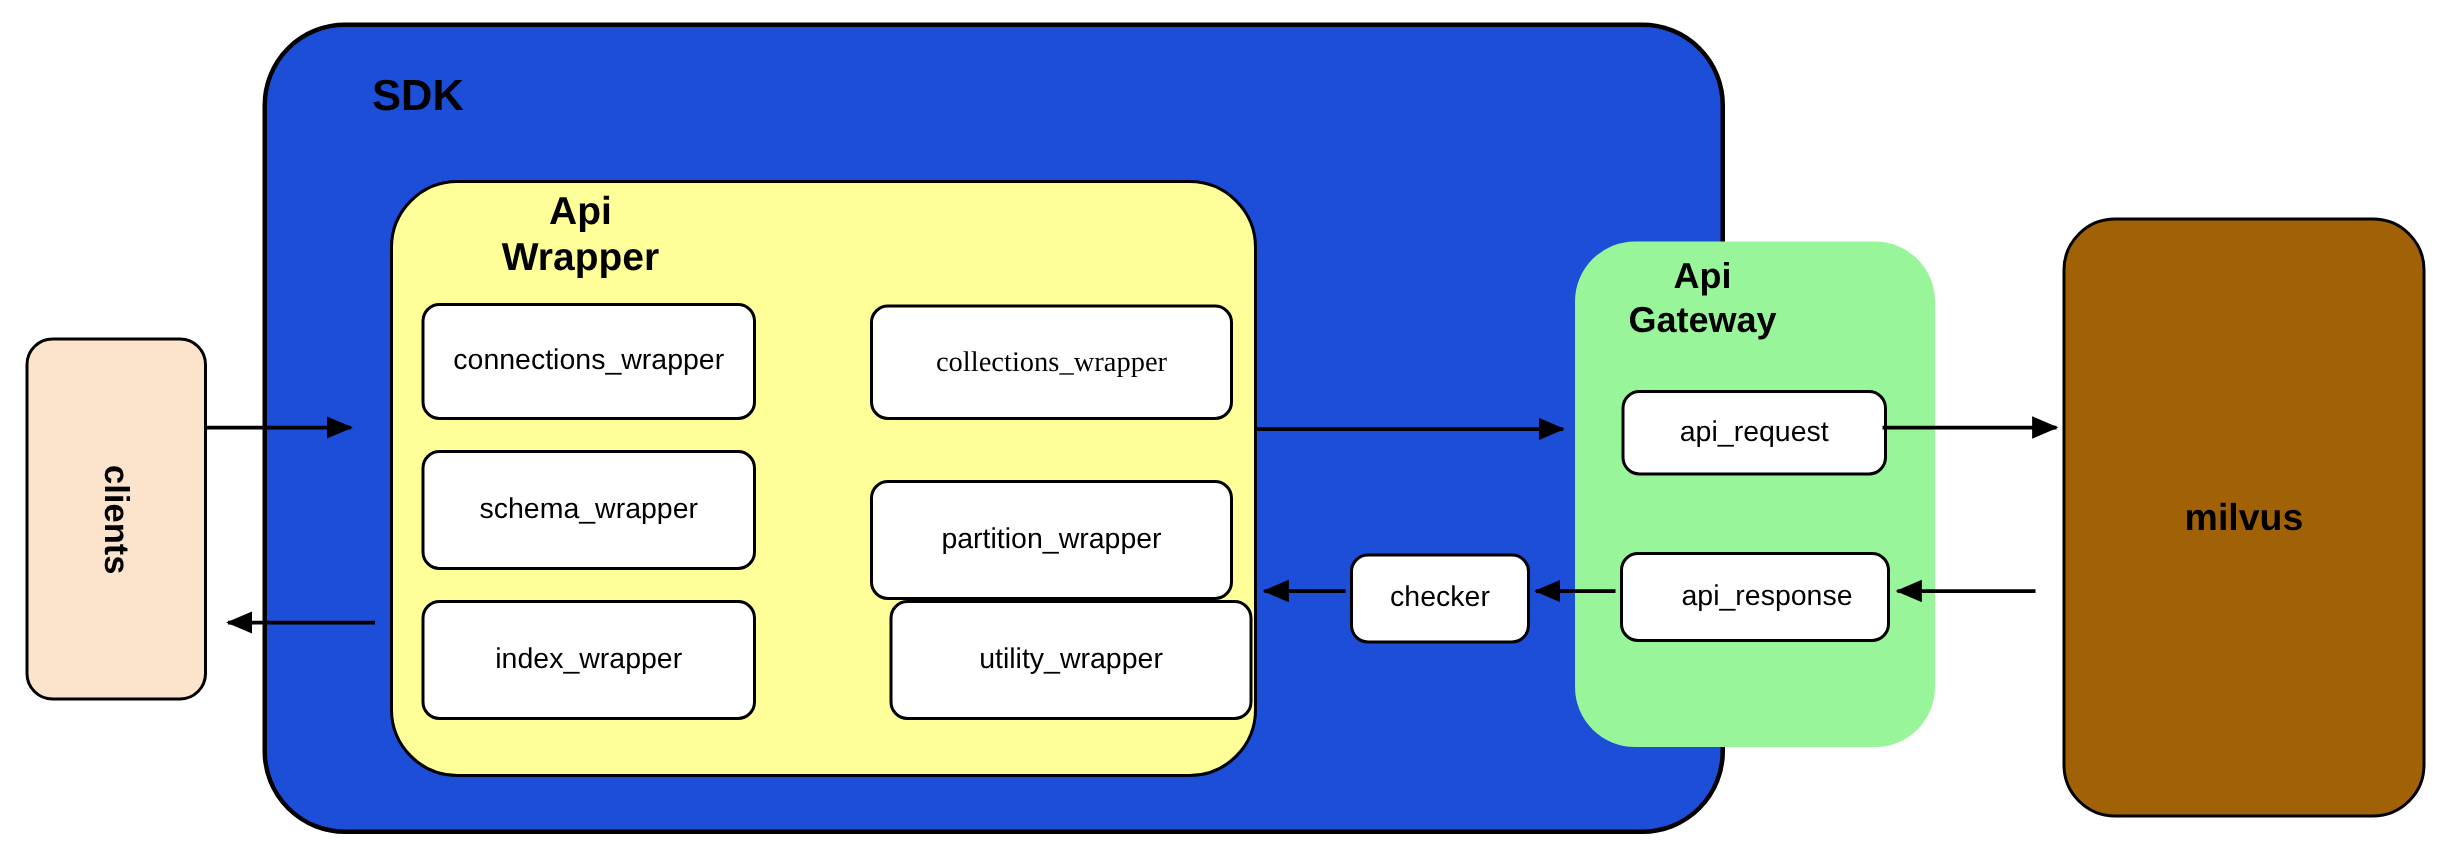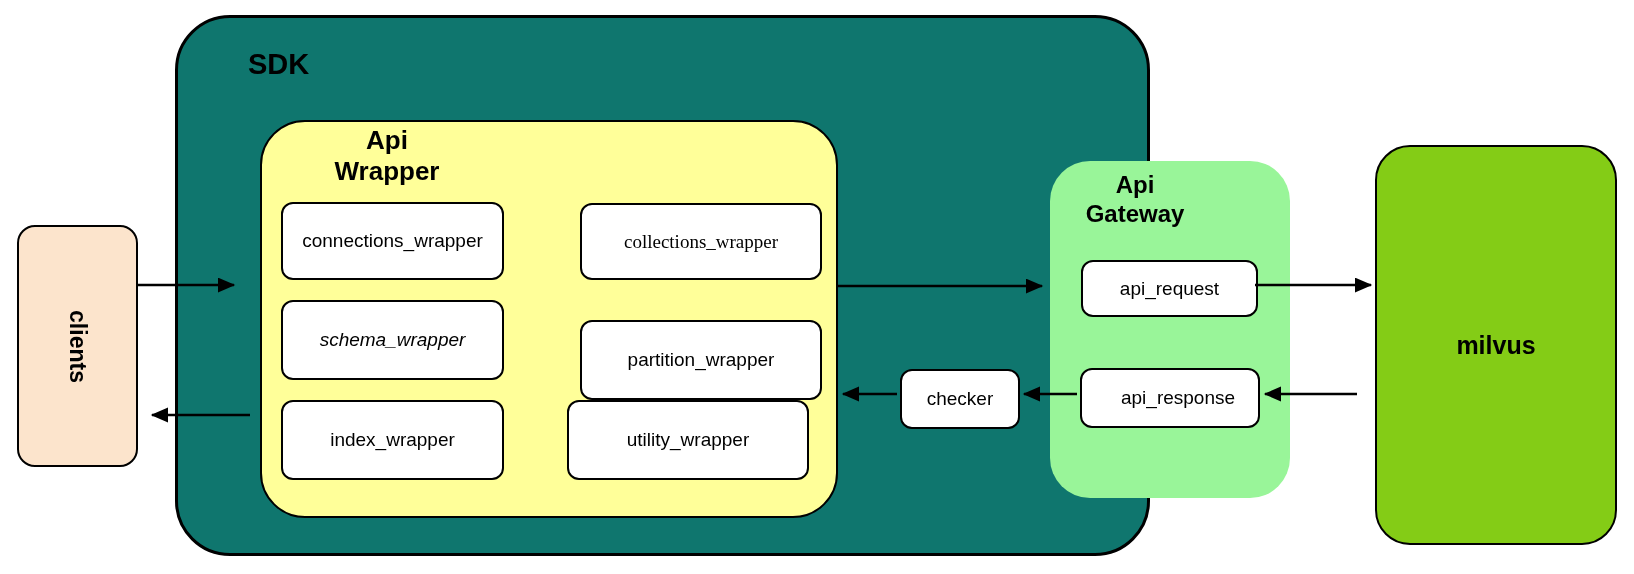--- a/index.html
+++ b/index.html
@@ -14,21 +14,21 @@
   .clients-box{
     left:17px;top:225px;width:121px;height:242px;
     background:#FCE4CC;border:2.5px solid #000;border-radius:18px;
     display:flex;align-items:center;justify-content:center;
   }
   .clients-label{
     transform:rotate(90deg);font-weight:bold;font-size:23px;white-space:nowrap;
   }
   .sdk-box{
     left:175px;top:15px;width:975px;height:541px;
-    background:#0f766e;border:3px solid #000;border-radius:55px;
+    background:#1d4ed8;border:3px solid #000;border-radius:55px;
   }
   .sdk-label{
     left:70px;top:30px;font-weight:bold;font-size:29px;
   }
   .api-wrapper-box{
     left:82px;top:102px;width:578px;height:398px;
     background:#FFFF99;border:2.5px solid #000;border-radius:45px;
   }
   .api-wrapper-label{
     left:30px;top:3px;width:190px;text-align:center;
@@ -37,37 +37,37 @@
   .api-gateway-box{
     left:872px;top:143px;width:240px;height:337px;
     background:#99F599;border-radius:40px;
   }
   .api-gateway-label{
     left:10px;top:10px;width:150px;text-align:center;
     font-weight:bold;font-size:24px;line-height:1.2;white-space:pre-line;
   }
   .milvus-box{
     left:1375px;top:145px;width:242px;height:400px;
-    background:#84cc16;border:2.5px solid #000;border-radius:35px;
+    background:#a16207;border:2.5px solid #000;border-radius:35px;
     display:flex;align-items:center;justify-content:center;
   }
   .milvus-label{font-weight:bold;font-size:25px;}
 
   
   .node{
     background:#ffffff;border:2.5px solid #000;border-radius:12px;
     display:flex;align-items:center;justify-content:center;
     font-size:19px;white-space:nowrap;
   }
   .n-connections{left:19px;top:80px;width:223px;height:78px;}
   .n-collections{left:318px;top:81px;width:242px;height:77px;font-family:Liberation Serif, serif;}
-  .n-schema{left:19px;top:178px;width:223px;height:80px;font-style:italic;}
+  .n-schema{left:19px;top:178px;width:223px;height:80px;}
   .n-partition{left:318px;top:178px;width:242px;height:80px;margin-top:20px;}
   .n-index{left:19px;top:278px;width:223px;height:80px;}
-  .n-utility{left:305px;top:278px;width:242px;height:80px;}
+  .n-utility{left:331px;top:278px;width:242px;height:80px;}
   .n-request{left:31px;top:99px;width:177px;height:57px;}
   .n-response{left:30px;top:207px;width:180px;height:60px;padding-left:16px;}
   .n-checker{left:722px;top:351px;width:120px;height:60px;}
 
   .arrows{
     position:absolute;left:0;top:0;width:1634px;height:574px;
     pointer-events:none;z-index:10;
   }
   .arrows line{stroke:#000;stroke-width:2.5;}
 </style>

